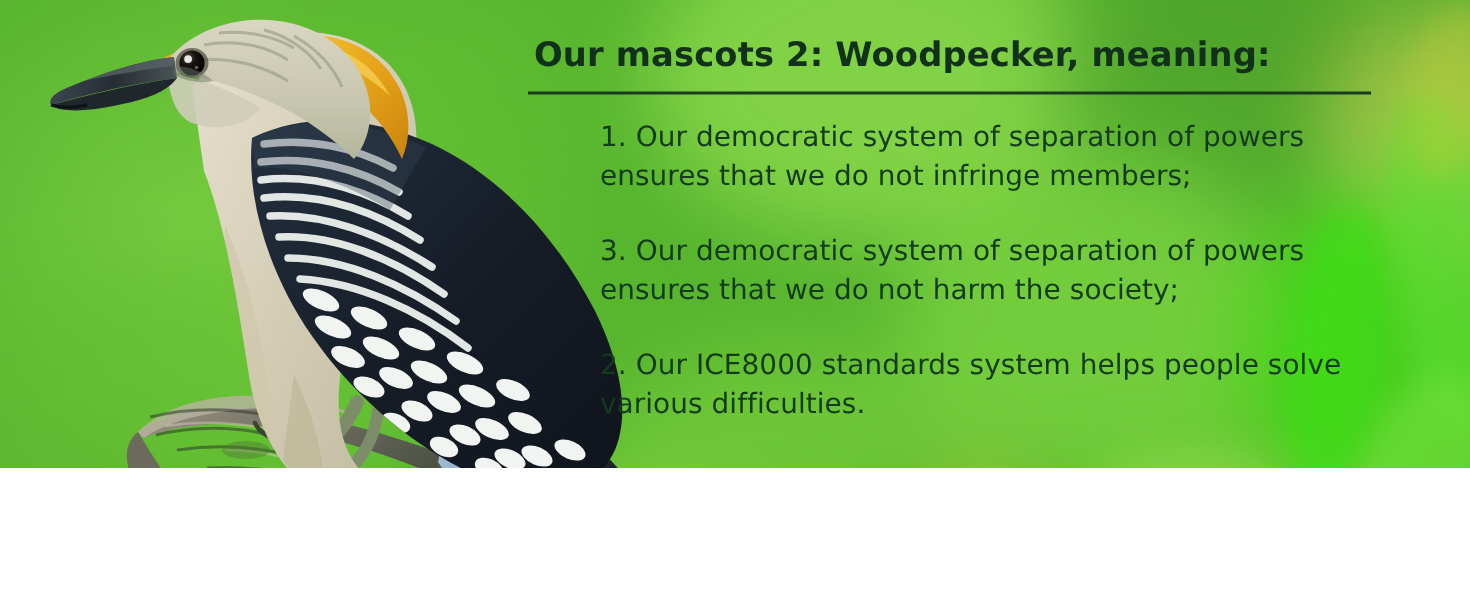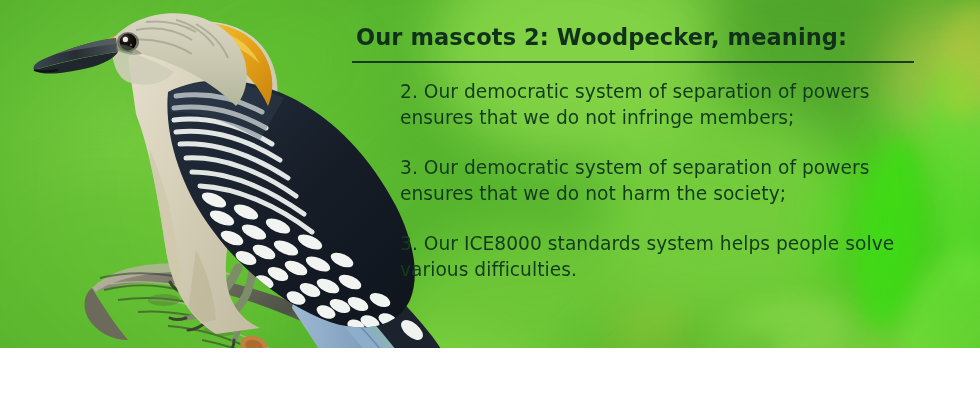--- a/index.html
+++ b/index.html
@@ -8,21 +8,21 @@
     padding: 0;
     background: #ffffff;
   }
   body {
     font-family: "DejaVu Sans", "Liberation Sans", sans-serif;
   }
 
   .banner {
     position: relative;
     width: 980px;
-    height: 348px;
+    height: 312px;
     overflow: hidden;
     background: #63c132;
   }
 
   
   .bg-base {
     position: absolute;
     inset: 0;
     background:
       radial-gradient(ellipse 300px 260px at 120px 150px, #76cc3f 0%, #62c033 58%, #57b52e 100%),
@@ -408,19 +408,19 @@
       </g>
 
       <path d="M116,44 C126,44 136,48 142,54 C134,56 124,54 116,50 Z" fill="#6b7466" opacity=".5"></path>
     </svg>
   </div>
 
   <div class="text-panel">
     <h1 class="headline">Our mascots 2: Woodpecker, meaning:</h1>
     <div class="rule"></div>
     <ul class="body-list">
-      <li class="body-item">2. Our democratic system of separation of powers ensures that we do not infringe members;</li>
+      <li class="body-item">1. Our democratic system of separation of powers ensures that we do not infringe members;</li>
       <li class="body-item">3. Our democratic system of separation of powers ensures that we do not harm the society;</li>
-      <li class="body-item">3. Our ICE8000 standards system helps people solve various difficulties.</li>
+      <li class="body-item">2. Our ICE8000 standards system helps people solve various difficulties.</li>
     </ul>
   </div>
 
 </div>
 
 </body></html>

